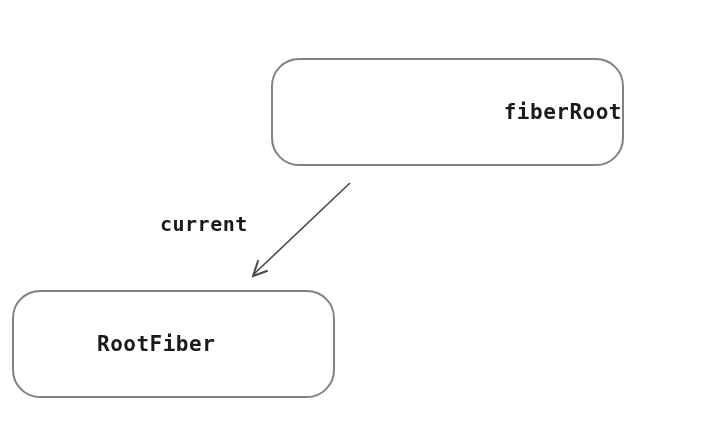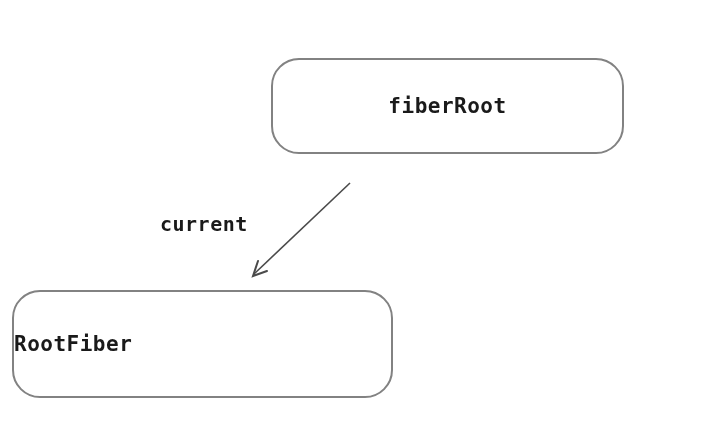--- a/index.html
+++ b/index.html
@@ -25,29 +25,30 @@
     align-items: center;
     color: var(--text_color, #1a1a1a);
     font-size: 21px;
     font-weight: bold;
     letter-spacing: 0.5px;
   }
   .node-fiberroot {
     left: 271px;
     top: 58px;
     width: 353px;
-    height: 96px;
-    justify-content: center;
+    height: 108px;
+    justify-content: flex-end;
   }
   .node-rootfiber {
     left: 12px;
     top: 290px;
-    width: 381px;
+    width: 323px;
     height: 108px;
     justify-content: flex-start;
+    padding-left: 83px;
   }
   .edge-layer {
     position: absolute;
     left: 0;
     top: 0;
     width: 714px;
     height: 439px;
     pointer-events: none;
   }
   .edge-line {

